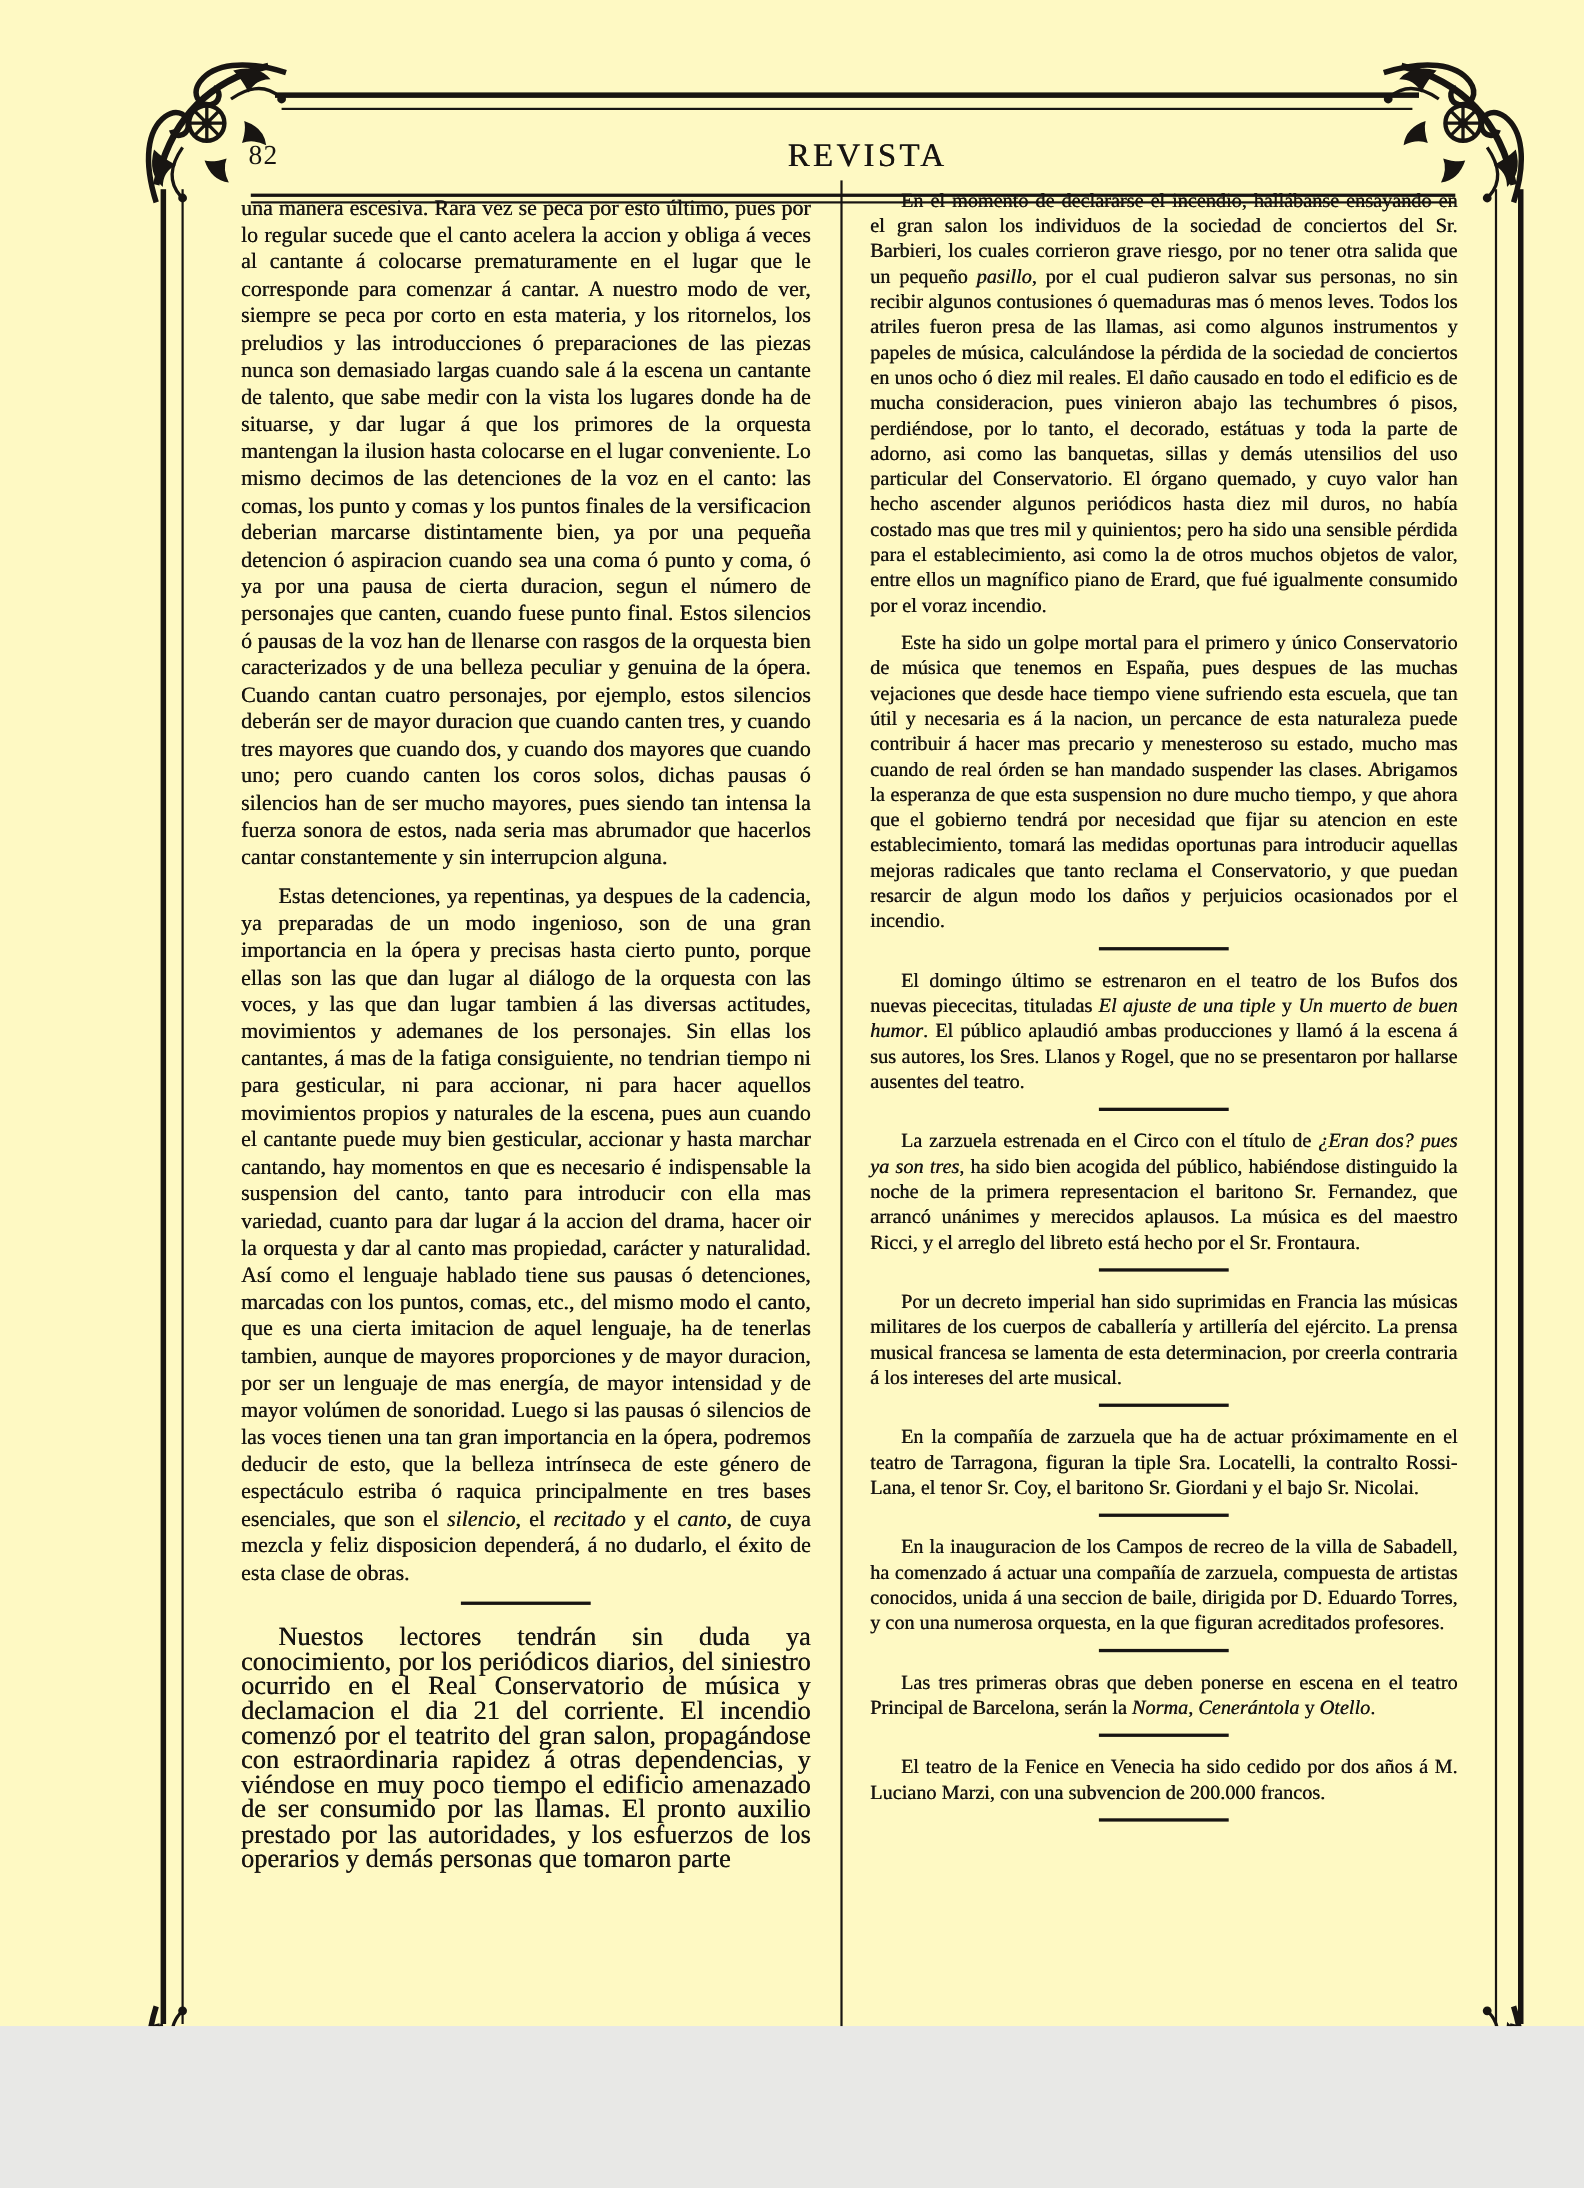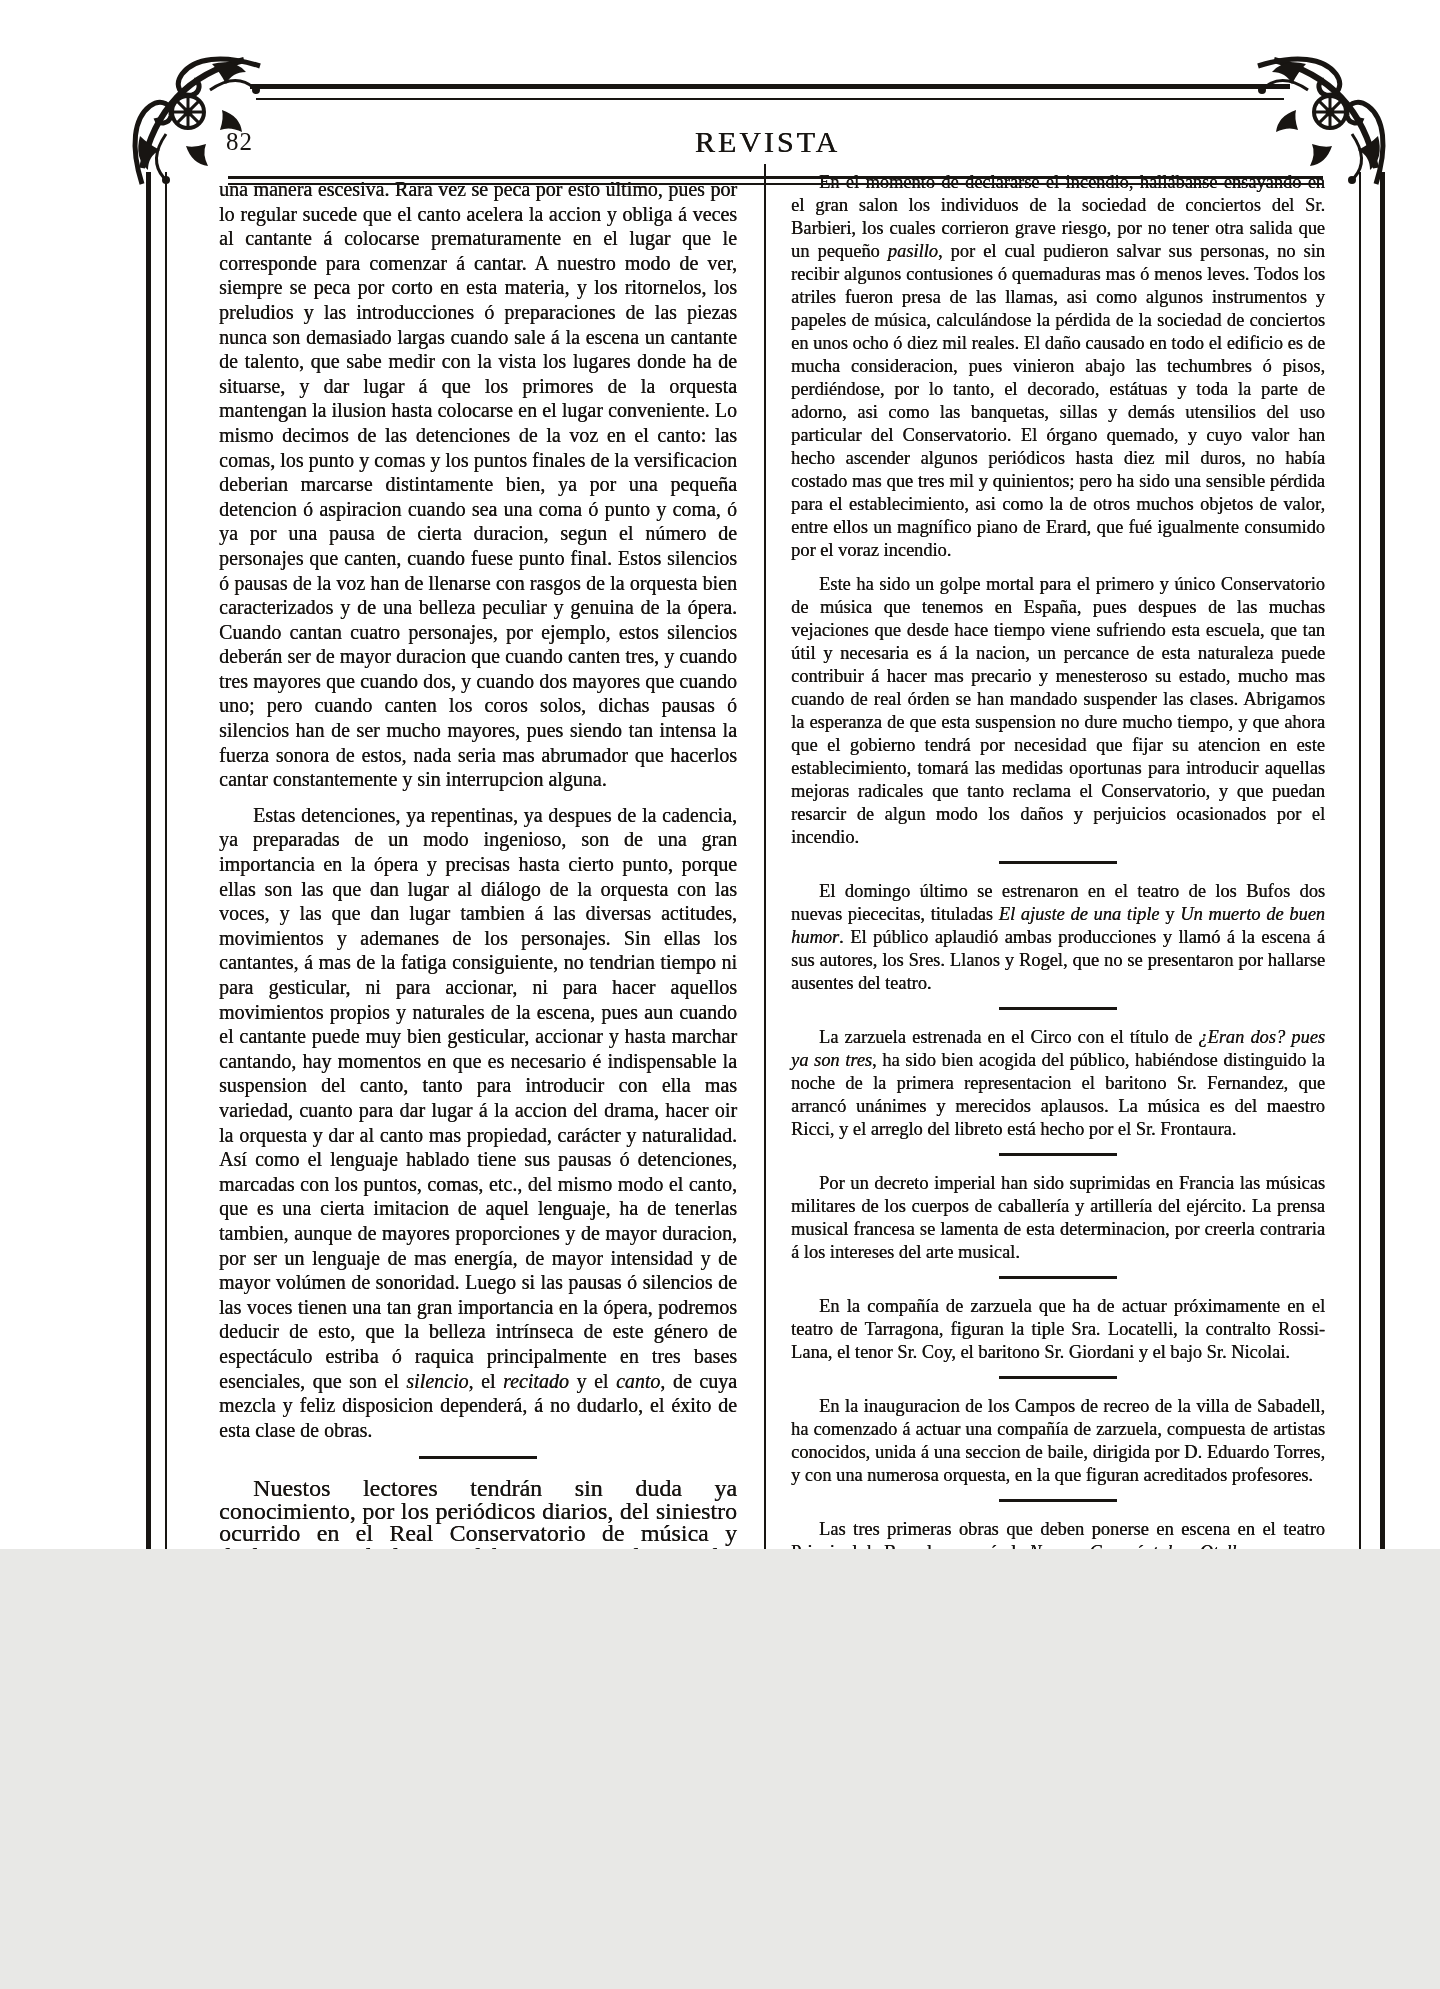--- a/index.html
+++ b/index.html
@@ -1,33 +1,33 @@
 <!DOCTYPE html>
 <html lang="es"><head>
 <meta charset="utf-8">
 <style>
   html,body{margin:0;padding:0;background:#e8e8e6;}
   .page{
-    position:relative;width:1440px;height:1549px;margin:0 auto;
-    background:#ffffff;color:#181512;overflow:hidden;
+    position:relative;width:1440px;height:1842px;margin:0 auto;
+    background:#fef9c3;color:#181512;overflow:hidden;
     font-family:"Liberation Serif", serif;
   }
   
   .rule{position:absolute;background:#181512;}
   .orn{position:absolute;width:140px;height:140px;}
   .orn-tl{left:126px;top:50px;}
   .orn-tr{left:1252px;top:50px;transform:scaleX(-1);}
   .orn-bl{left:126px;top:1818px;transform:scaleY(-1);}
   .orn-br{left:1252px;top:1818px;transform:scale(-1,-1);}
   
   .page-number{
     position:absolute;left:226px;top:128px;font-size:25px;letter-spacing:1px;
   }
   .masthead{
-    position:absolute;left:220px;top:125px;width:1095px;text-align:center;
+    position:absolute;left:241px;top:125px;width:1095px;text-align:center;
     font-size:30px;letter-spacing:3px;text-shadow:0.4px 0 0 currentColor;
   }
   .header-double-rule{
     position:absolute;left:228px;top:176px;width:1095px;height:4px;
     border-top:3px solid #181512;border-bottom:2px solid #181512;background:transparent;
   }
   
   .col{position:absolute;text-align:justify;text-shadow:0.3px 0 0 currentColor;}
   .col p{margin:11px;}
   .col-left{left:208px;top:166px;width:540px;font-size:20px;line-height:24.6px;}

